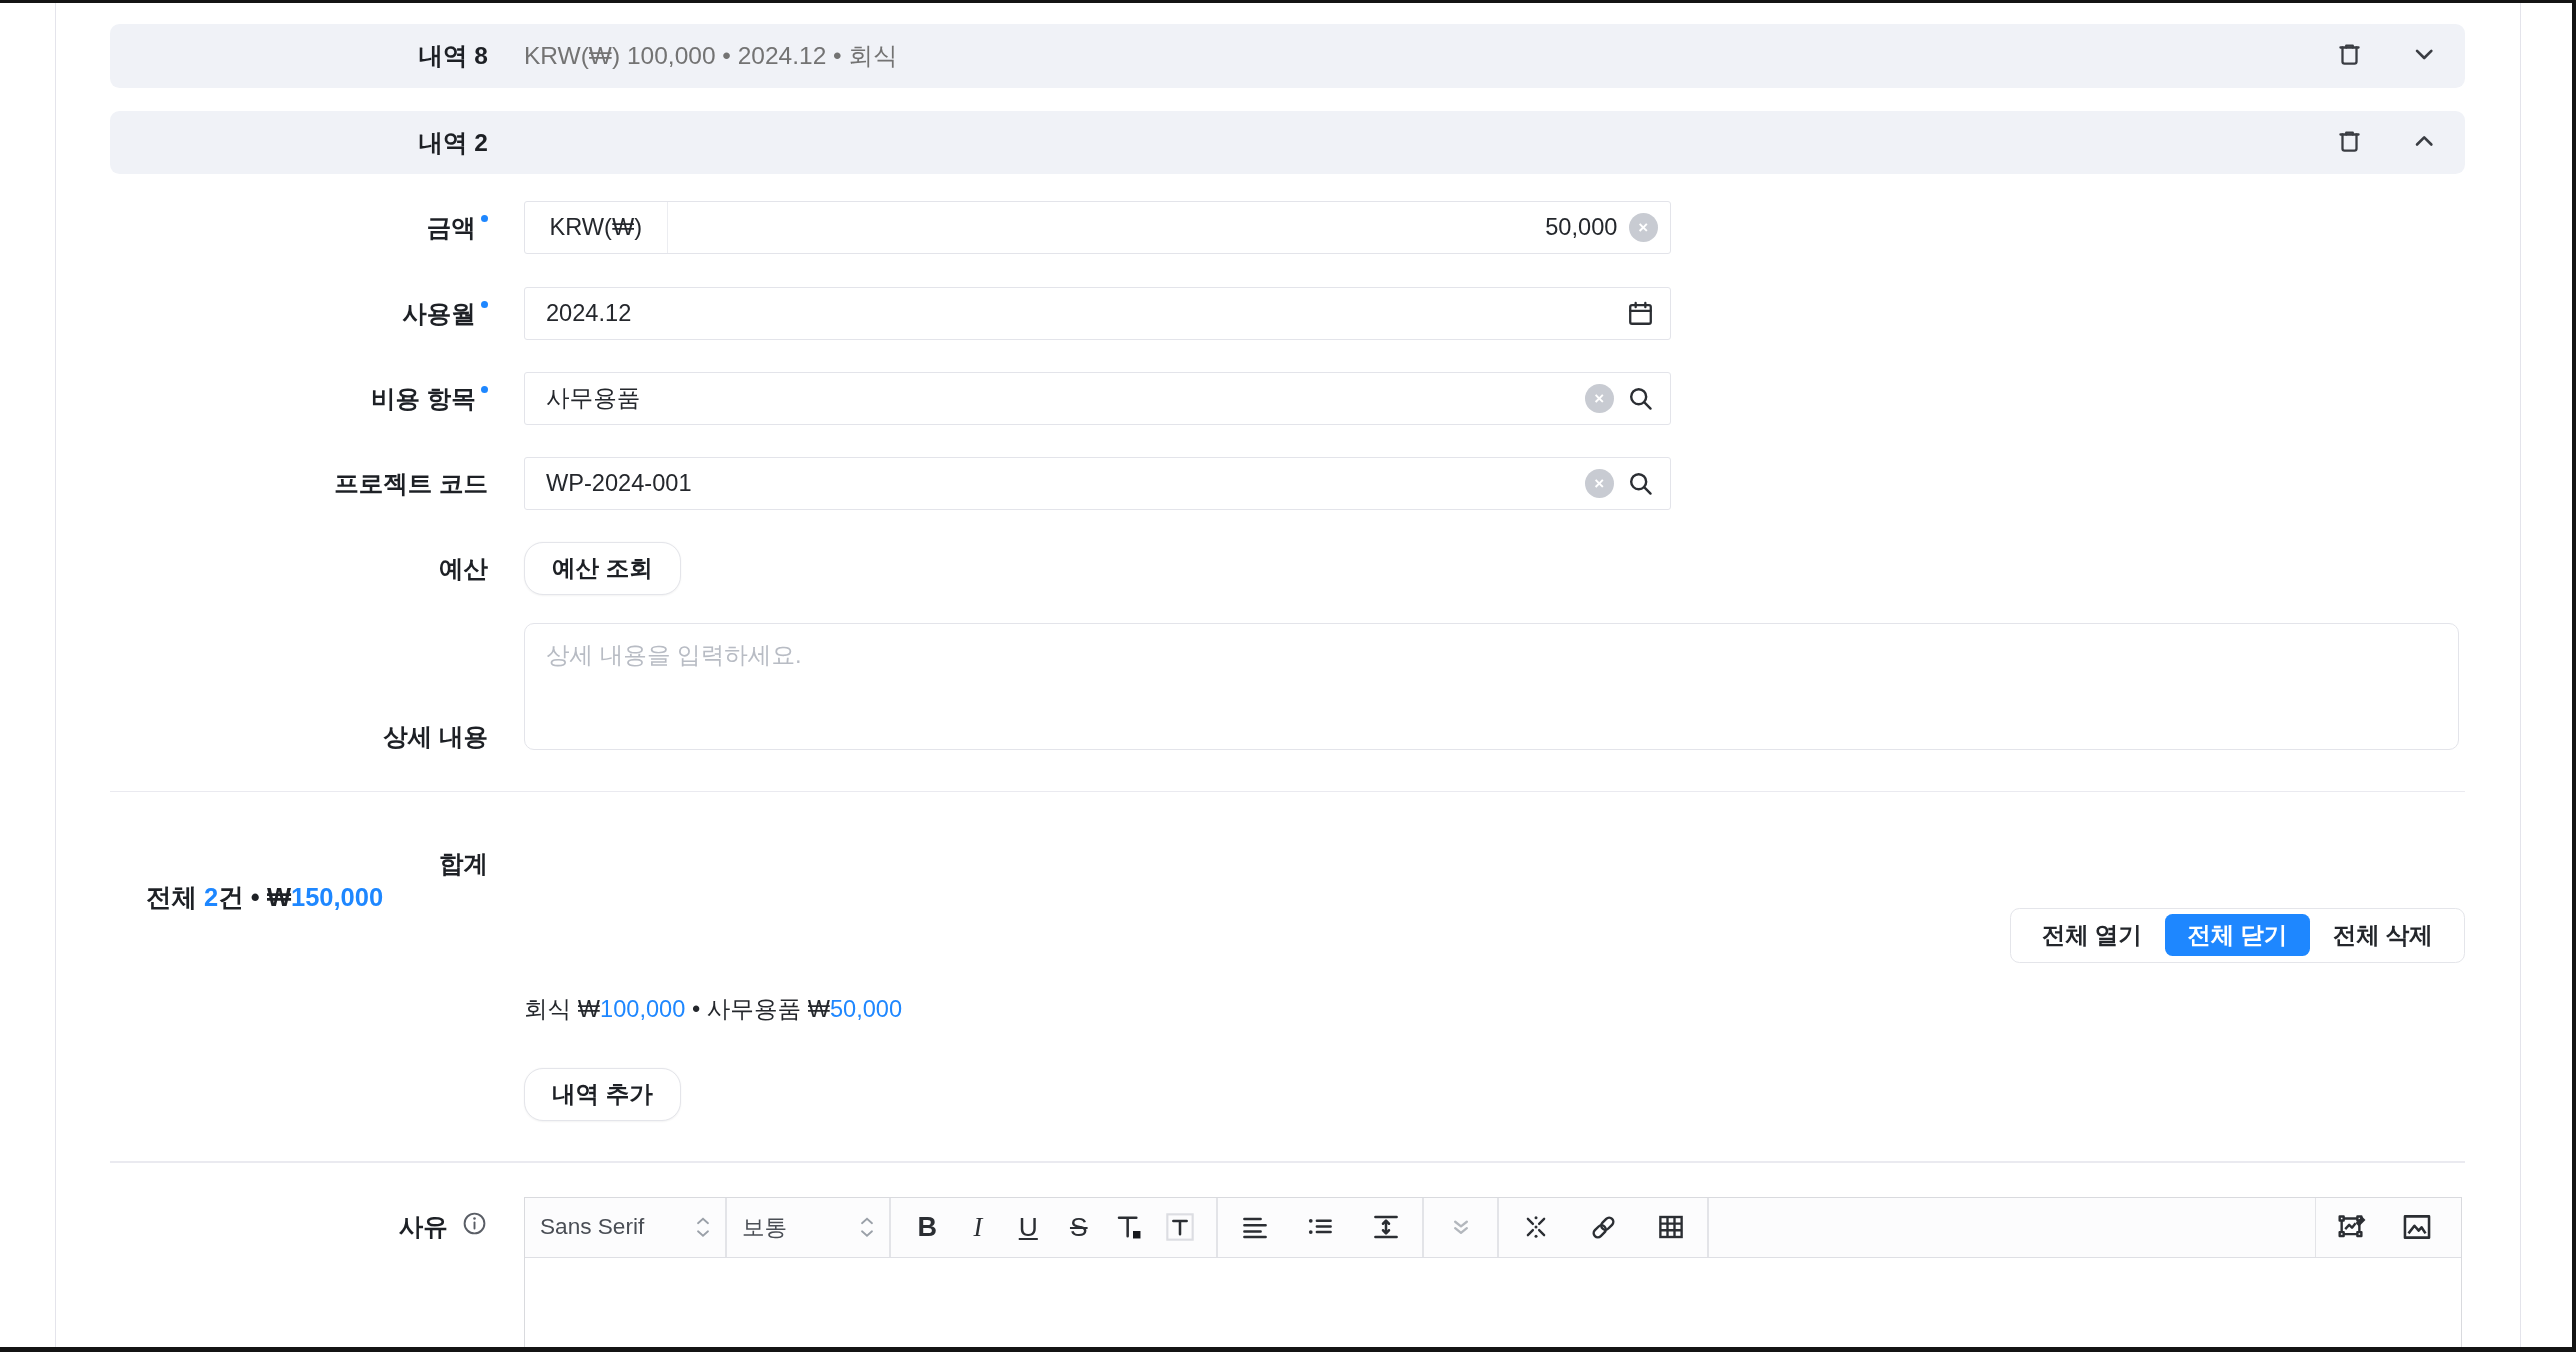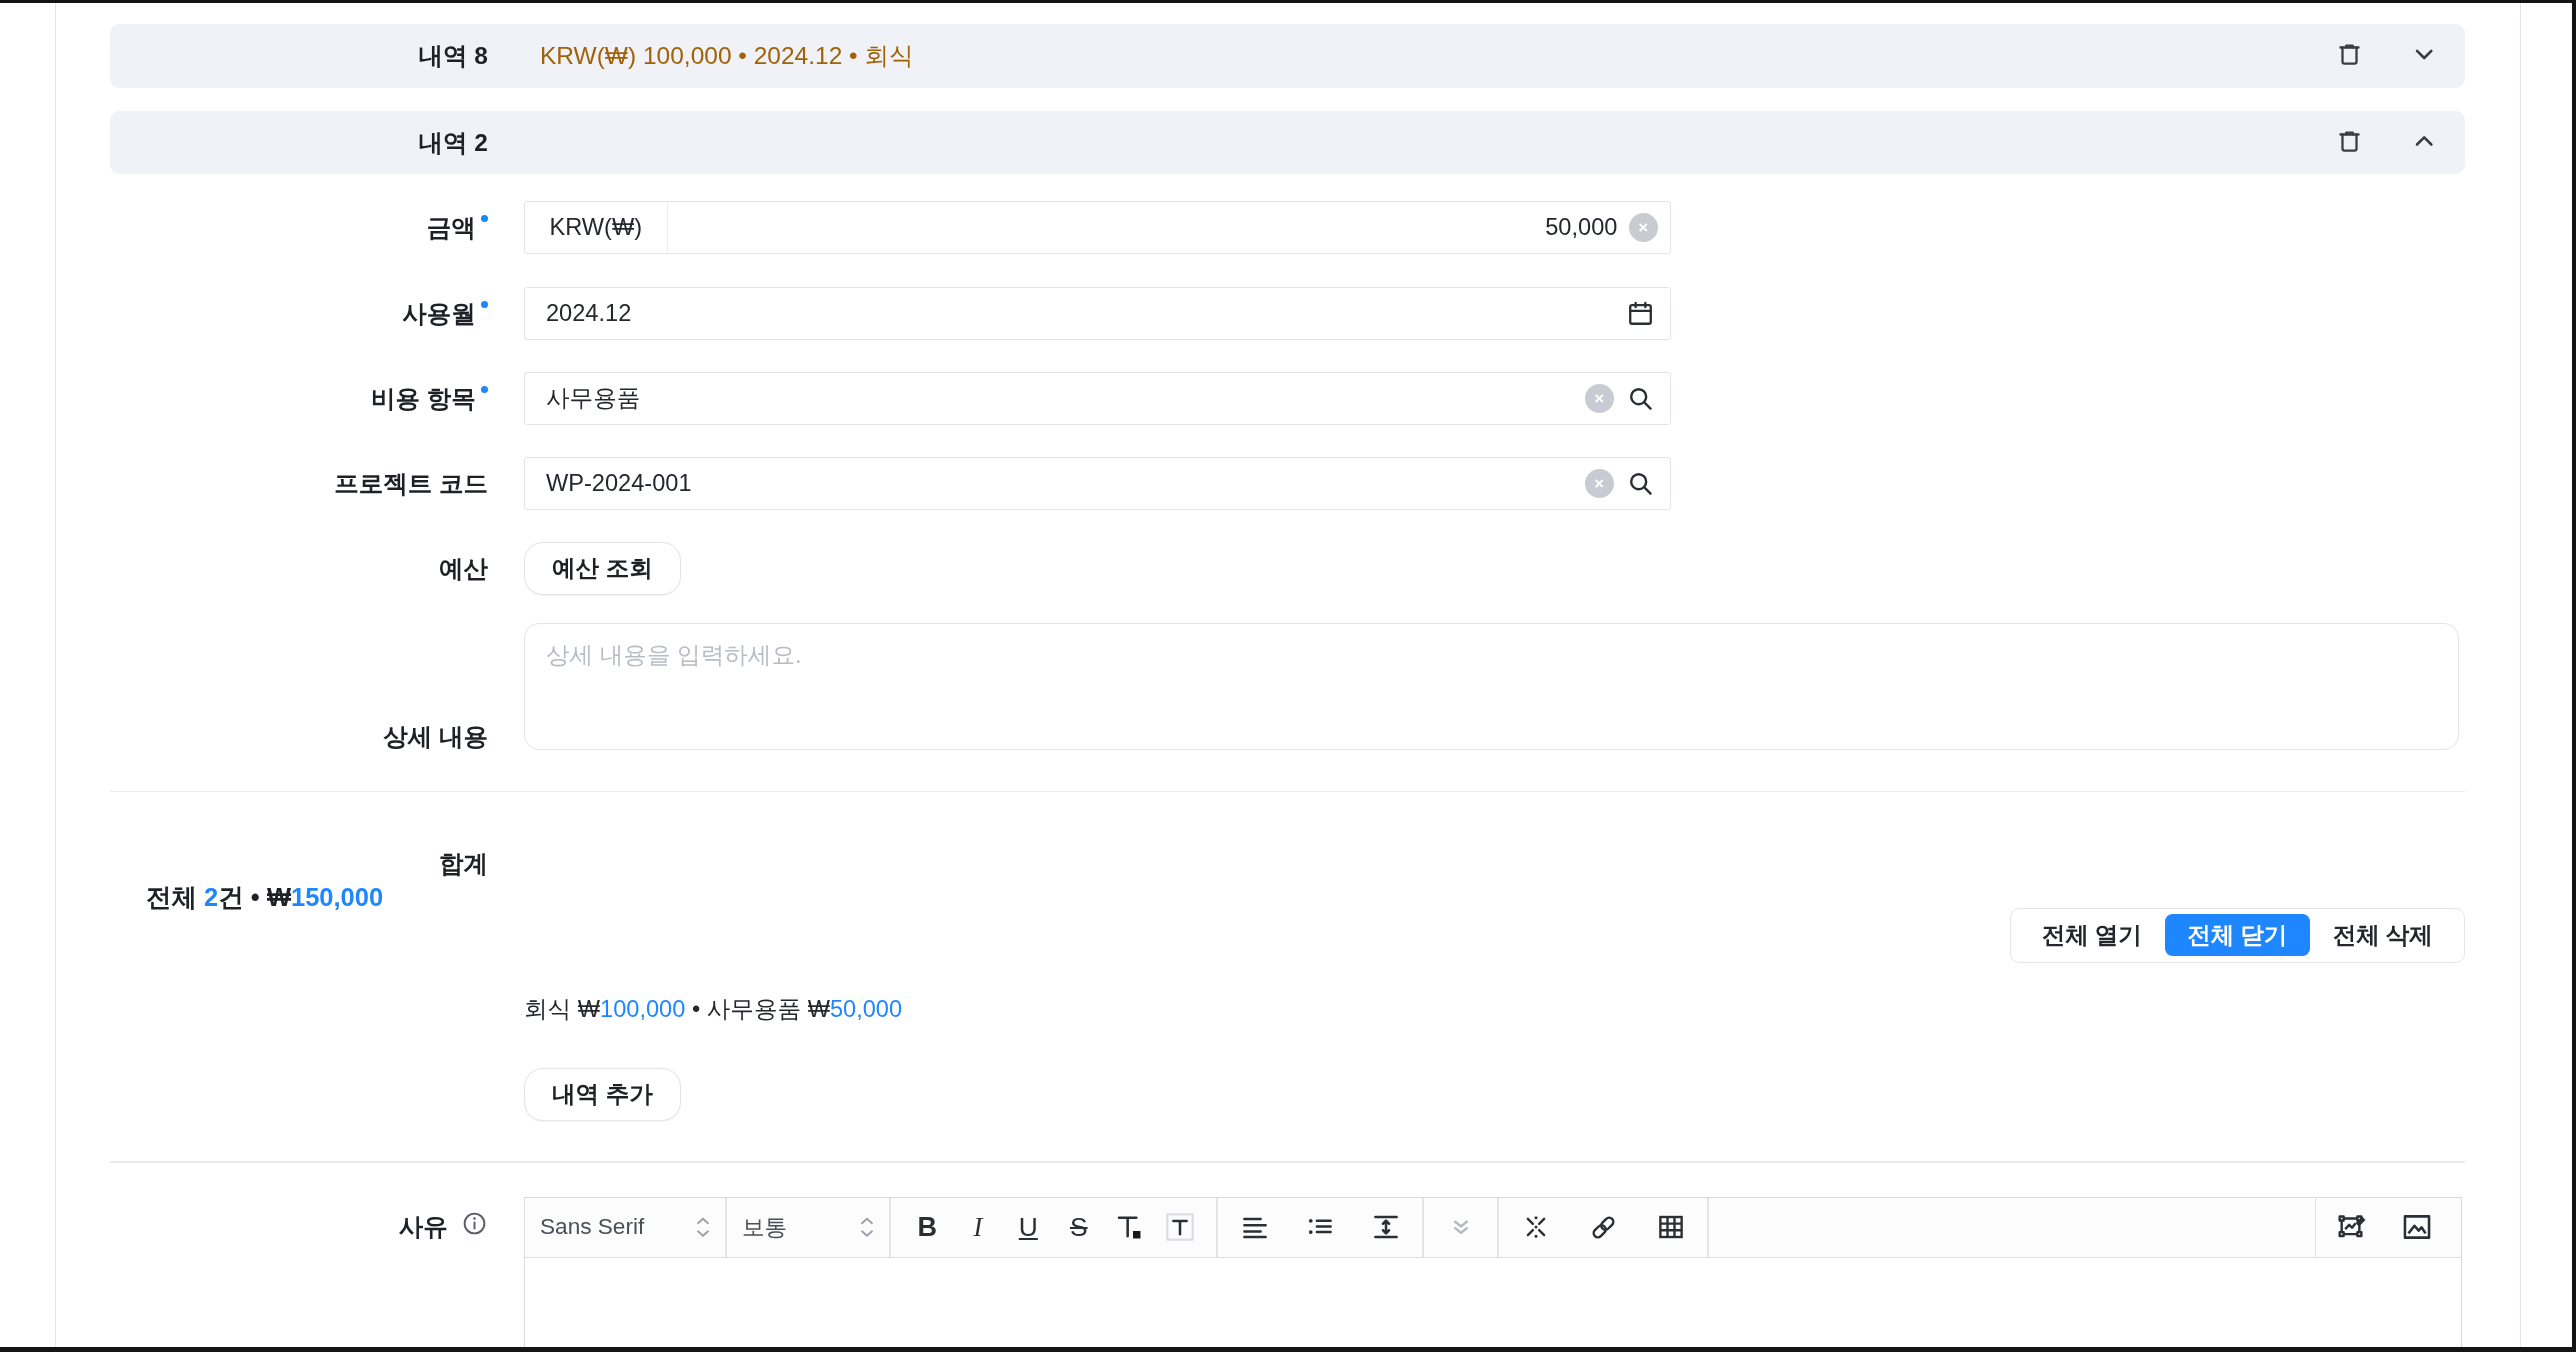--- a/index.html
+++ b/index.html
@@ -14,21 +14,21 @@
 
   .content { position:absolute; left:55px; top:0; bottom:0; width:2466px; background:#fff;
              border-left:1.9px solid #e4e4eb; border-right:1.9px solid #e4e4eb; }
   .inner { padding:0 55px 0 54px; }
 
   
   .acc-row { display:flex; align-items:center; height:64px; background:#f0f2f7; border-radius:9.4px; }
   .acc-row.r2 { height:63px; margin-top:23.6px; }
   .acc-row.r1 { margin-top:23.6px; }
   .acc-label { width:378px; text-align:right; font-weight:700; font-size:24.5px; color:#1d2025; flex-shrink:0; }
-  .acc-summary { margin-left:52px; font-size:24.5px; color:#a16207; }
+  .acc-summary { margin-left:36px; font-size:24.5px; color:#737373; }
   .acc-actions { margin-left:auto; display:flex; align-items:center; gap:47px; padding-right:28px; }
   .icon-btn { background:none; border:none; cursor:pointer; display:flex; align-items:center; justify-content:center; }
 
   
   .frow { display:flex; align-items:center; }
   .flabel { width:378px; text-align:right; font-weight:700; font-size:24.5px; color:#1d2025; flex-shrink:0; }
   .req { position:relative; }
   .req::after { content:""; display:inline-block; width:7.5px; height:7.5px; border-radius:50%;
                 background:#1e87ff; margin-left:4.7px; vertical-align:13.2px; }
   .fctrl { margin-left:36px; }
@@ -38,21 +38,21 @@
   .amount-group .currency { width:143px; height:100%; border-right:1.9px solid #ecedf1; display:flex;
            align-items:center; padding-left:24.5px; font-size:23.6px; color:#24272c; flex-shrink:0; }
   input.txt { border:none; outline:none; flex:1; min-width:0; height:100%; font-family:"Liberation Sans",sans-serif;
            font-size:23.6px; color:#24272c; background:transparent; padding:0 13.2px 0 21px; }
   input.txt.right { text-align:right; padding-right:11.3px; }
   .clear-btn { width:29px; height:29px; border-radius:50%; background:#c8cbd2; color:#fff; border:none;
            font-size:17px; font-weight:700; line-height:29px; text-align:center; cursor:pointer;
            flex-shrink:0; margin-right:12.3px; }
   .field .tail-icon { margin-right:15px; flex-shrink:0; display:flex; align-items:center; }
 
-  textarea.area { width:1935px; height:127px; border:1.9px solid #e3e4ea; border-radius:15px; resize:none;
+  textarea.area { width:1935px; height:127px; border:1.9px solid #e3e4ea; border-radius:10px; resize:none;
            font-family:"Liberation Sans",sans-serif; font-size:23.6px; color:#24272c; padding:15px 21px; outline:none; }
   textarea.area::placeholder { color:#b8bcc4; }
 
   .btn-outline { height:53px; padding:0 27px; background:#fff; border:1.9px solid #e4e5ea; border-radius:19px;
            font-family:"Liberation Sans",sans-serif; font-size:23.6px; font-weight:700; color:#1d2025;
            cursor:pointer; box-shadow:0 0.9px 1.9px rgba(20,22,26,.05); }
 
   .divider { height:1.9px; background:#eaeaf0; }
 
   

